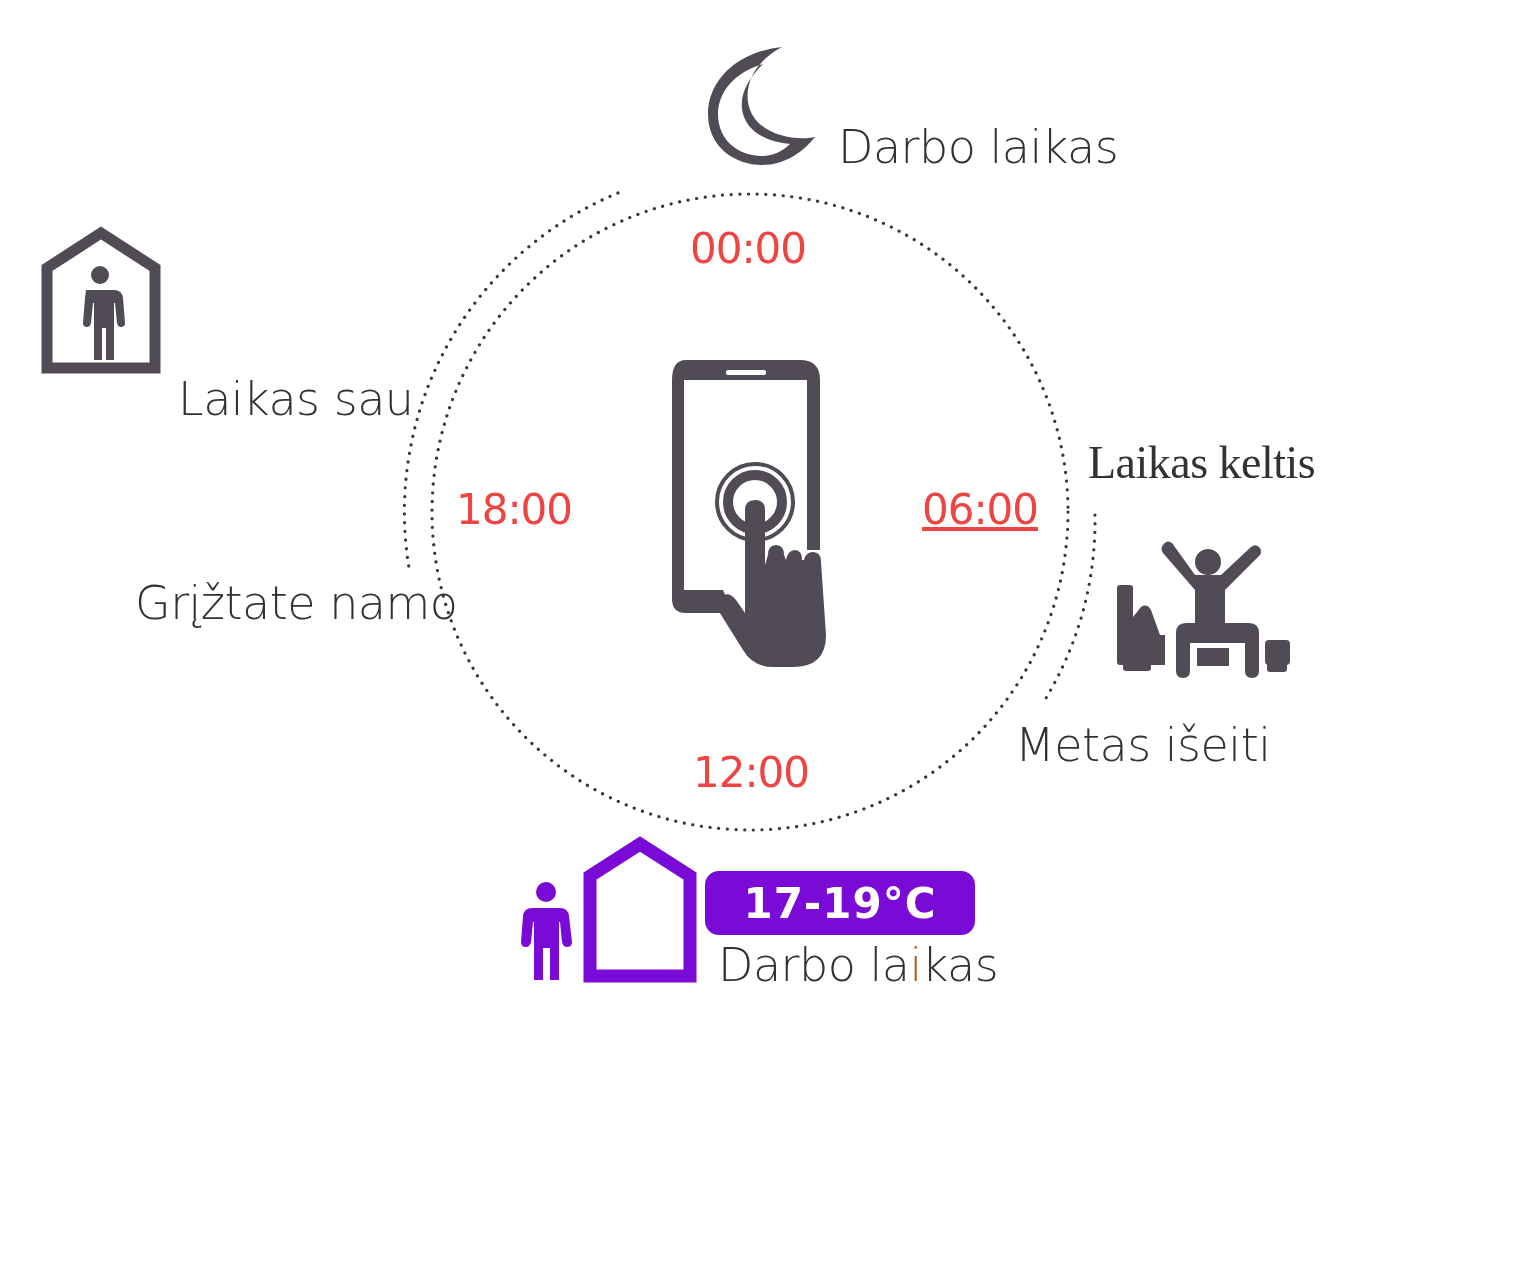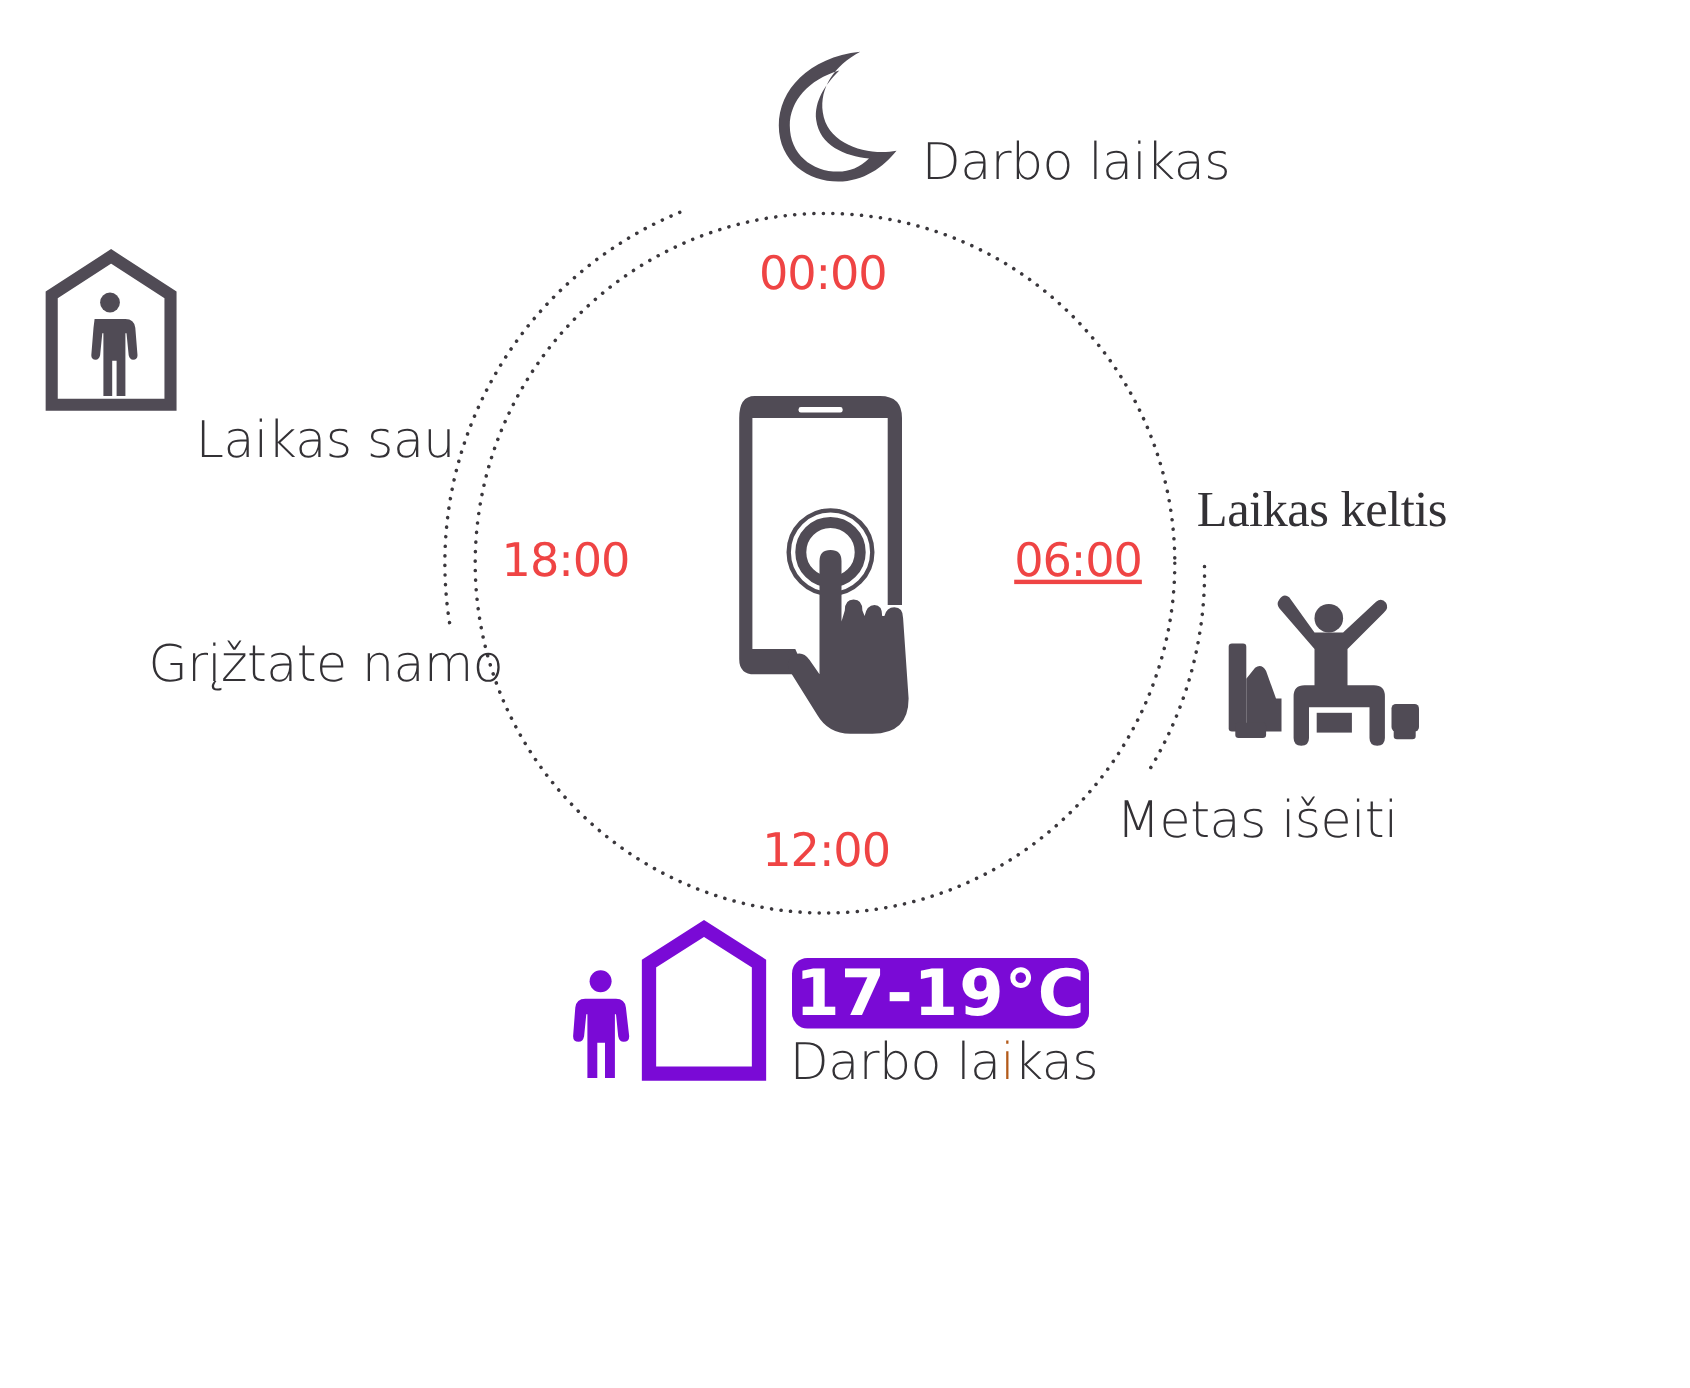--- a/index.html
+++ b/index.html
@@ -1,22 +1,22 @@
 <!DOCTYPE html>
 <html><head>
 <meta charset="utf-8">
 <style>
   html, body { margin:0; padding:0; background:#ffffff; }
   body { width:1536px; height:1262px; position:relative; overflow:hidden;
          font-family:"DejaVu Sans", sans-serif; color:#333135; }
   .label { position:absolute; font-size:46px; font-weight:300; color:#333135; white-space:nowrap; letter-spacing:-0.5px; }
   .time { position:absolute; font-size:42px; color:#ef4444; white-space:nowrap; letter-spacing:-1px; }
   svg { position:absolute; overflow:visible; }
-  .badge { position:absolute; left:720px; top:871px; width:270px; height:64px; border-radius:14px;
-           color:#ffffff; font-weight:bold; font-size:58px; display:flex; align-items:center; justify-content:center; letter-spacing:1px; }
+  .badge { position:absolute; left:705px; top:871px; width:270px; height:64px; border-radius:14px;
+           color:#ffffff; font-weight:bold; font-size:42px; display:flex; align-items:center; justify-content:center; letter-spacing:1px; }
   .accent-char { color:#b35a1a; }
 </style>
 </head>
 <body>
 
 <svg width="1536" height="1262" style="left:0;top:0;">
   <circle cx="750" cy="512" r="318" fill="none" stroke="#3a373c" stroke-width="3.2" stroke-dasharray="0.1 8.6" stroke-linecap="round"></circle>
 
   <path d="M 618 193 A 345 345 0 0 0 409 568" fill="none" stroke="#3a373c" stroke-width="3.2" stroke-dasharray="0.1 8.6" stroke-linecap="round"></path>
 

